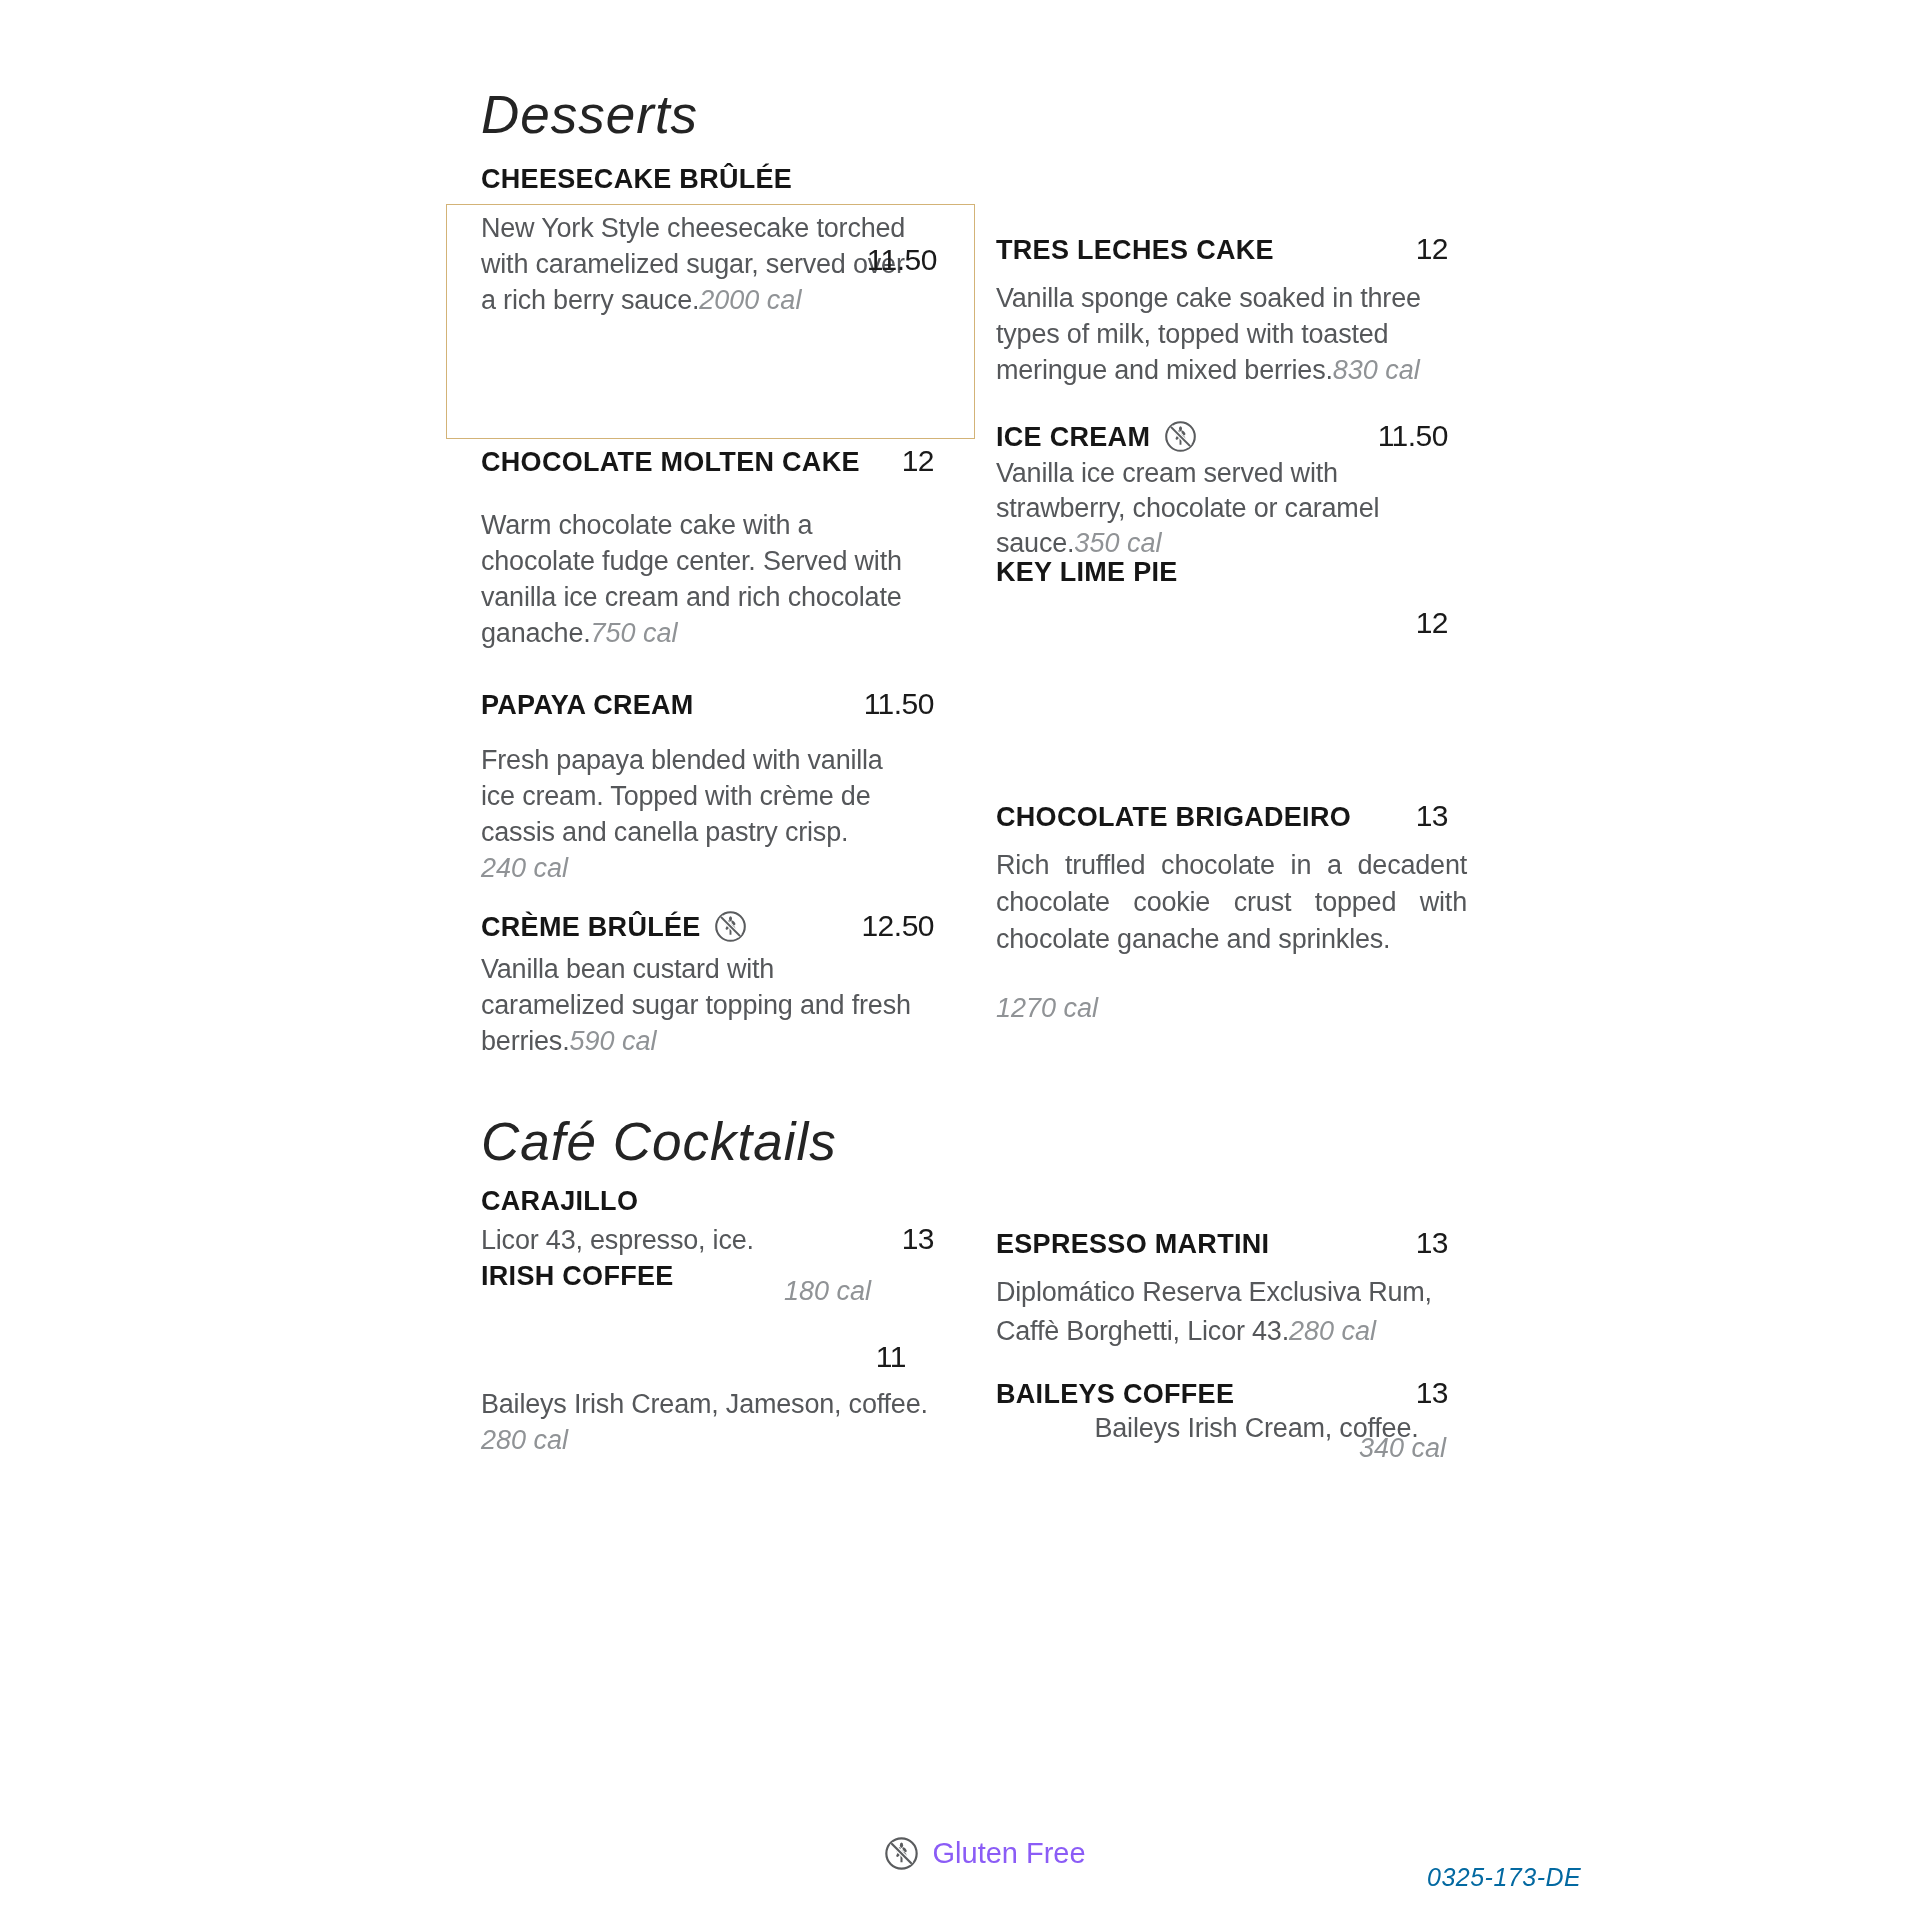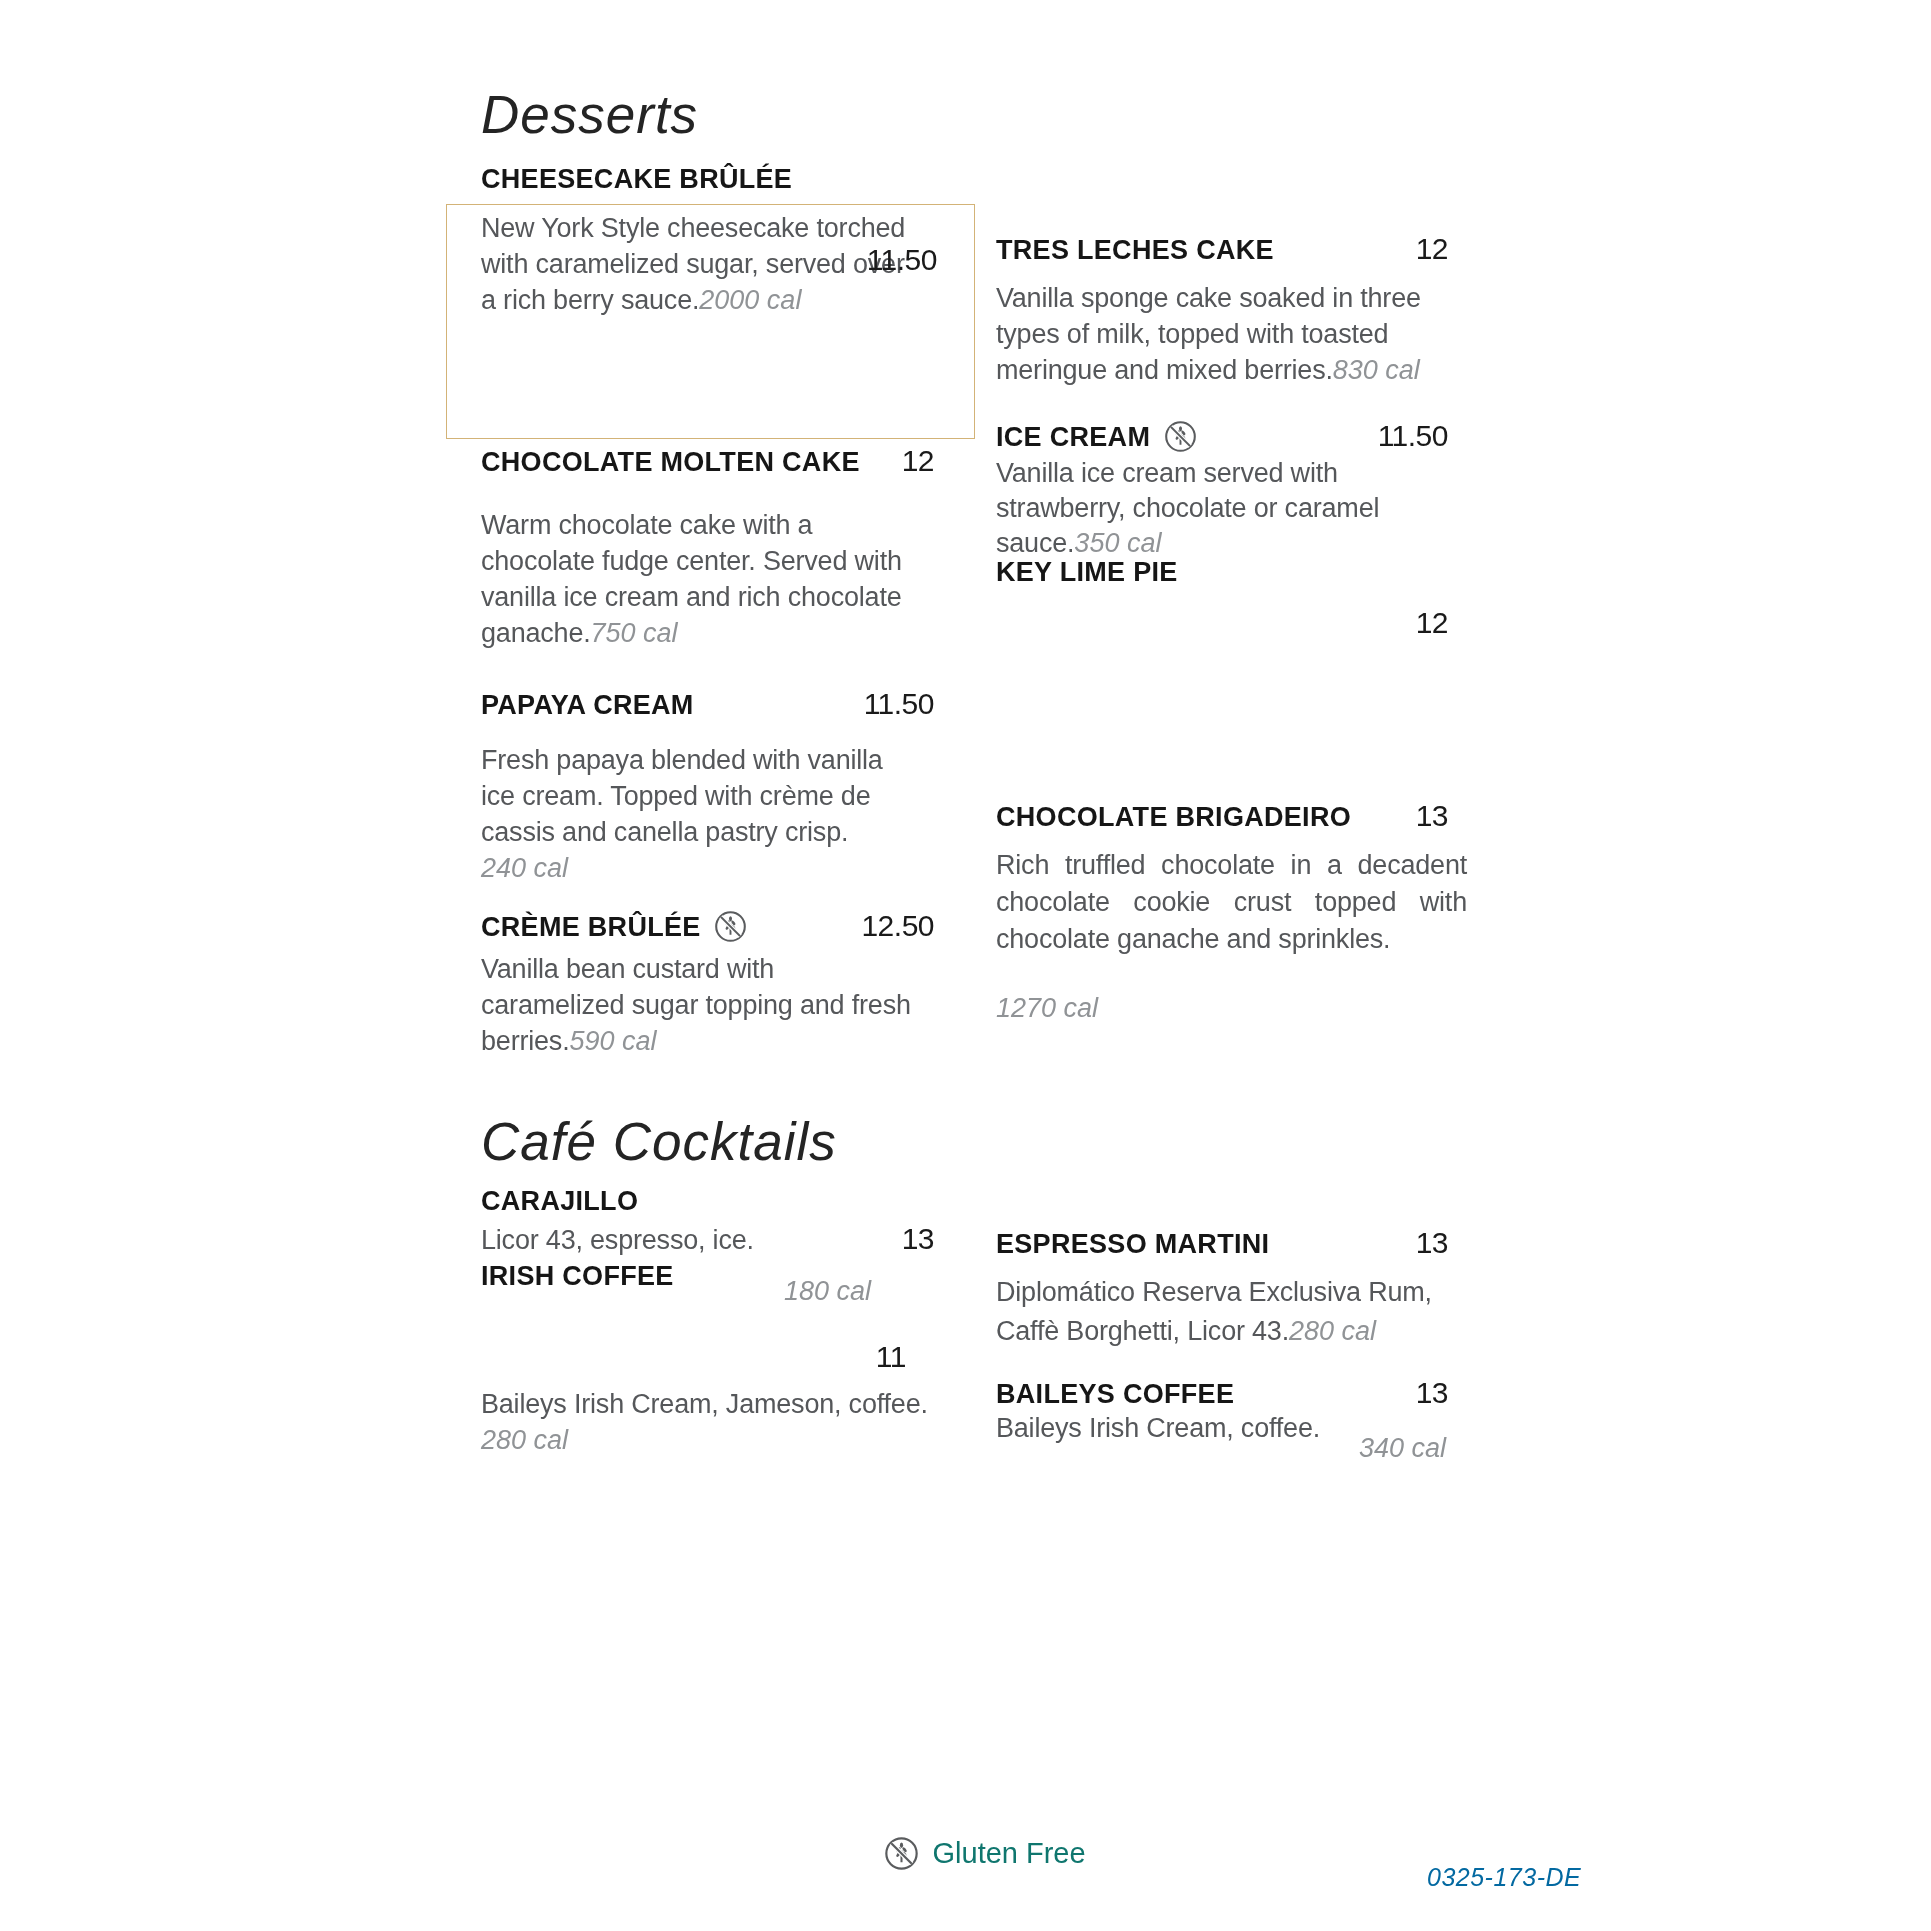--- a/index.html
+++ b/index.html
@@ -36,21 +36,21 @@
   .cal-float { position:absolute; font-style:italic; color:#909396; font-size:27px; white-space:nowrap; }
   .highlight-box {
     position:absolute; border:1.9px solid #d3b377; background:transparent;
   }
   .desc-price-row {
     position:absolute; display:flex; align-items:baseline;
     font-size:27px; color:#55575a; letter-spacing:-0.2px;
   }
   .footer-legend {
     position:absolute; display:flex; align-items:center; gap:13.5px;
-    font-size:29px; color:#0f766e;
+    font-size:29px; color:#8b5cf6;
   }
   .doc-code {
     position:absolute; font-style:italic; font-size:25px; color:#0369a1;
     letter-spacing:0.5px;
   }
 </style>
 </head>
 <body>
 
 <div class="page">
@@ -171,21 +171,21 @@
     <span class="item-name">ESPRESSO MARTINI</span>
     <span class="price">13</span>
   </div>
   <div class="desc" style="left:996px; top:1273px; width:521px; line-height:39px;"><span>Diplomático Reserva Exclusiva Rum,
 Caffè Borghetti, Licor 43.</span><span class="cal">280 cal</span></div>
 
   <div class="title-row" style="left:996px; top:1376px; width:452px;gap:14px;">
     <span class="item-name">BAILEYS COFFEE</span>
     <span class="price">13</span>
   </div>
-  <div class="desc" style="left:996px; top:1410px; width:521px;"><span>Baileys Irish Cream, coffee.</span></div>
+  <div class="desc" style="left:996px; top:1410px; width:521px;text-align:center;"><span>Baileys Irish Cream, coffee.</span></div>
   <div class="cal-float" style="left:1359px; top:1433px;">340 cal</div>
 
   <div class="footer-legend" style="left:884px; top:1836px;">
     <span style="line-height:0;">
       <svg width="35" height="35" viewBox="0 0 24 24">
         <circle cx="12" cy="12" r="10.4" fill="none" stroke="#5a5c5e" stroke-width="1.5"></circle>
         <g fill="#5a5c5e">
           <ellipse cx="12" cy="6.4" rx="1.1" ry="1.9"></ellipse>
           <ellipse cx="9.9" cy="9.4" rx="1.0" ry="2.0" transform="rotate(38 9.9 9.4)"></ellipse>
           <ellipse cx="14.1" cy="9.4" rx="1.0" ry="2.0" transform="rotate(-38 14.1 9.4)"></ellipse>

